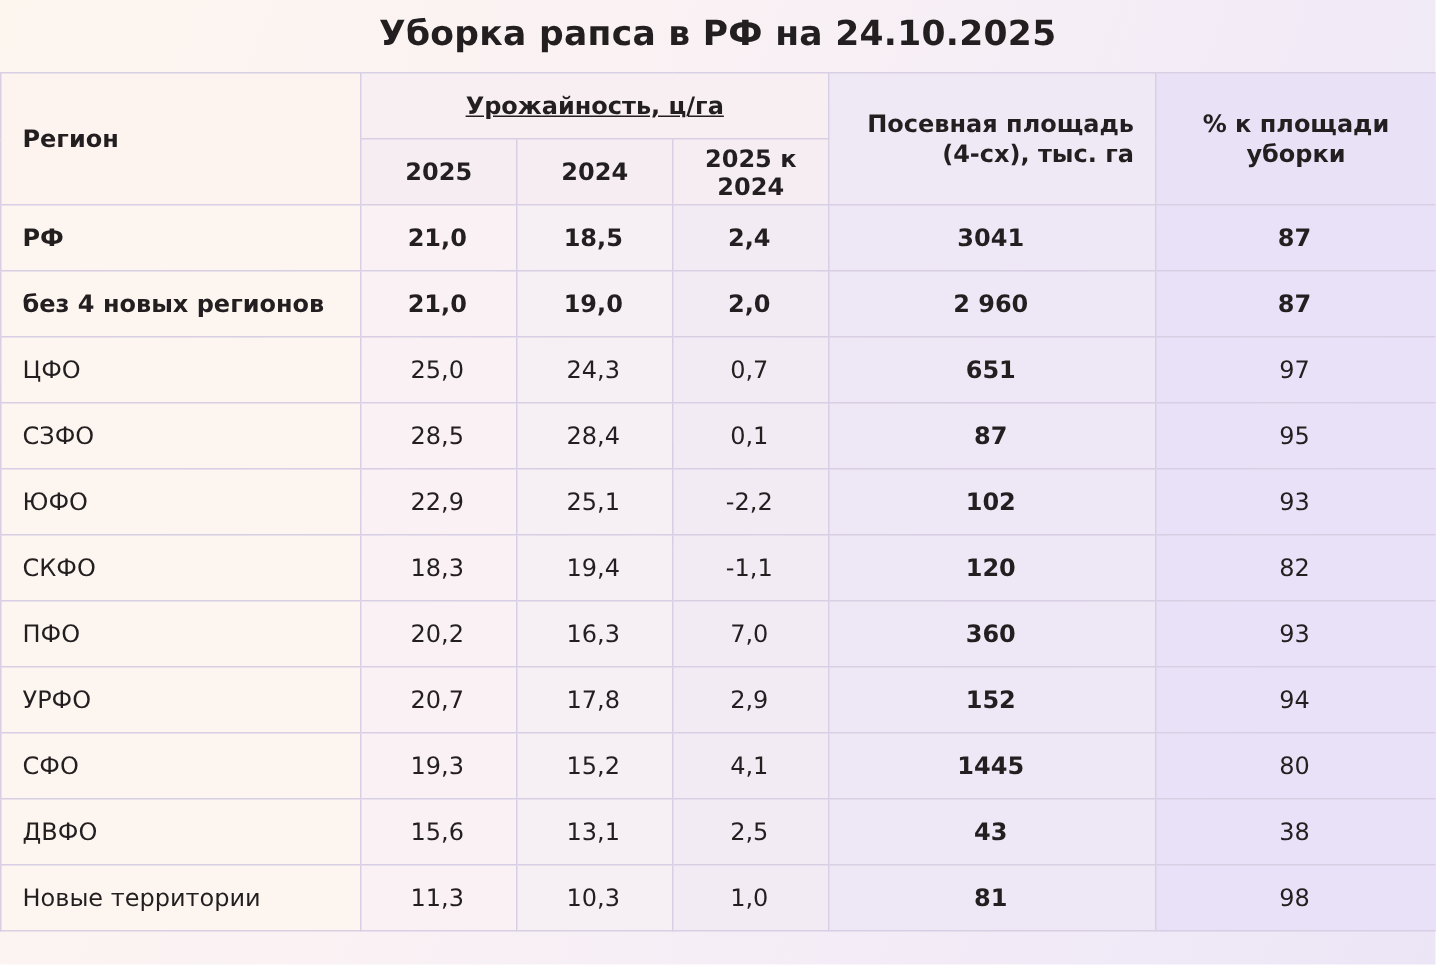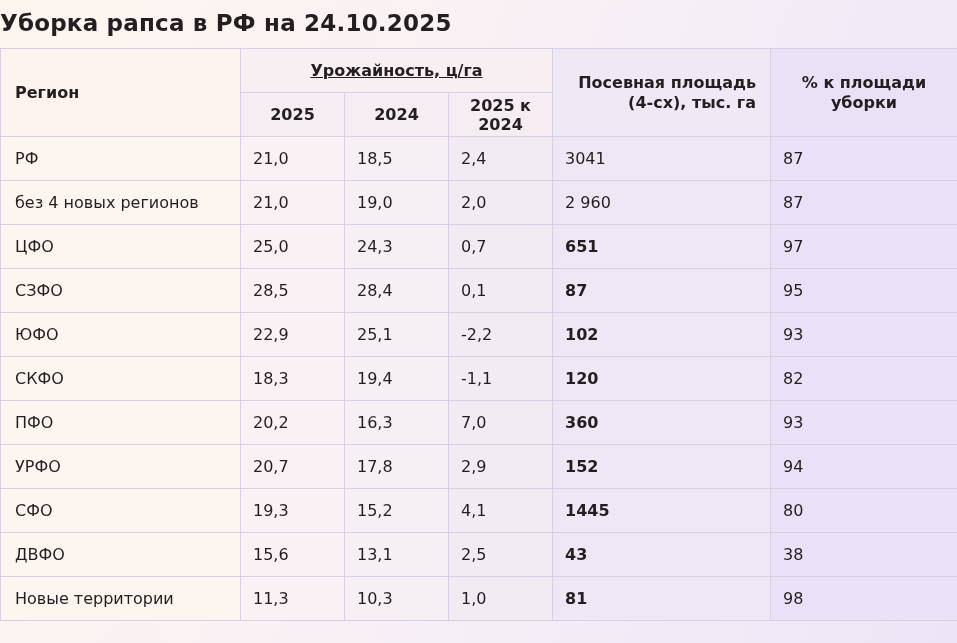--- a/index.html
+++ b/index.html
@@ -54,20 +54,21 @@
     width: 240px;
     height: 240px;
     border-radius: 50%;
     background: rgba(164, 125, 201, 0.10);
     z-index: 0;
     pointer-events: none;
   }
   .title {
     position: relative;
     z-index: 2;
+    text-align: center;
     font-size: 23px;
     font-weight: 700;
     color: #231f20;
     padding: 10px 0 12px 0;
     letter-spacing: 0.2px;
   }
   table {
     position: relative;
     z-index: 2;
     border-collapse: collapse;
@@ -109,30 +110,30 @@
     text-align: center;
     background: #e9e2f6;
     line-height: 1.25;
     margin-left: 19px;
   }
   td.region {
     text-align: left;
     background: #fdf6f0;
   }
   td.num {
-    text-align: left;
+    text-align: center;
     padding-left: 12px;
   }
   td.c-2025 { background: #f9f1f4; }
   td.c-2024 { background: #f6eff4; }
   td.c-diff { background: #f2ebf4; }
   td.c-area { background: #eee7f6; font-weight: bold; }
   td.c-pct  { background: #e8e1f7; }
 
-  tr.bold td { font-weight: 400; }
+  tr.bold td { font-weight: 700; }
 
   col.w-region { width: 240px; }
   col.w-2025 { width: 104px; }
   col.w-2024 { width: 104px; }
   col.w-diff { width: 104px; }
   col.w-area { width: 218px; }
   col.w-pct { width: 187px; }
 </style>
 </head>
 <body>

